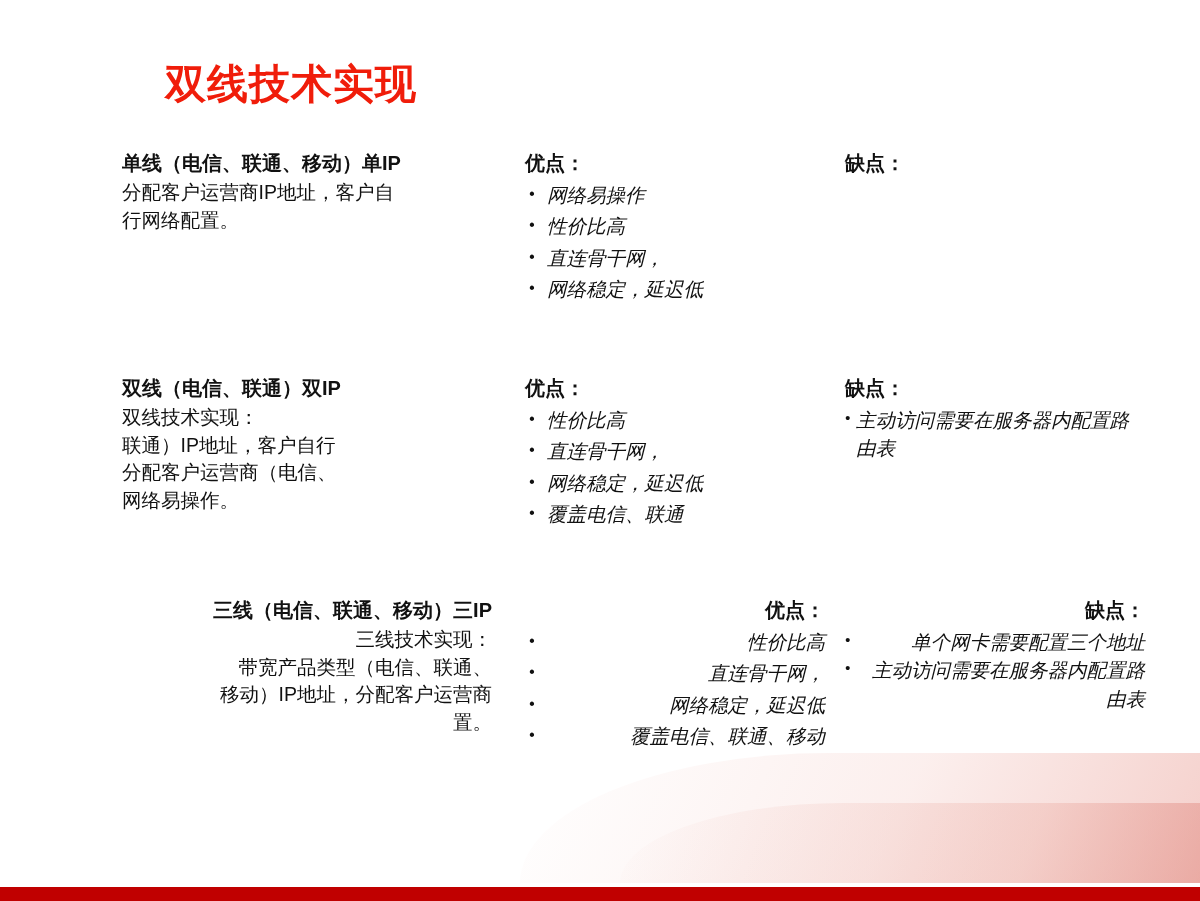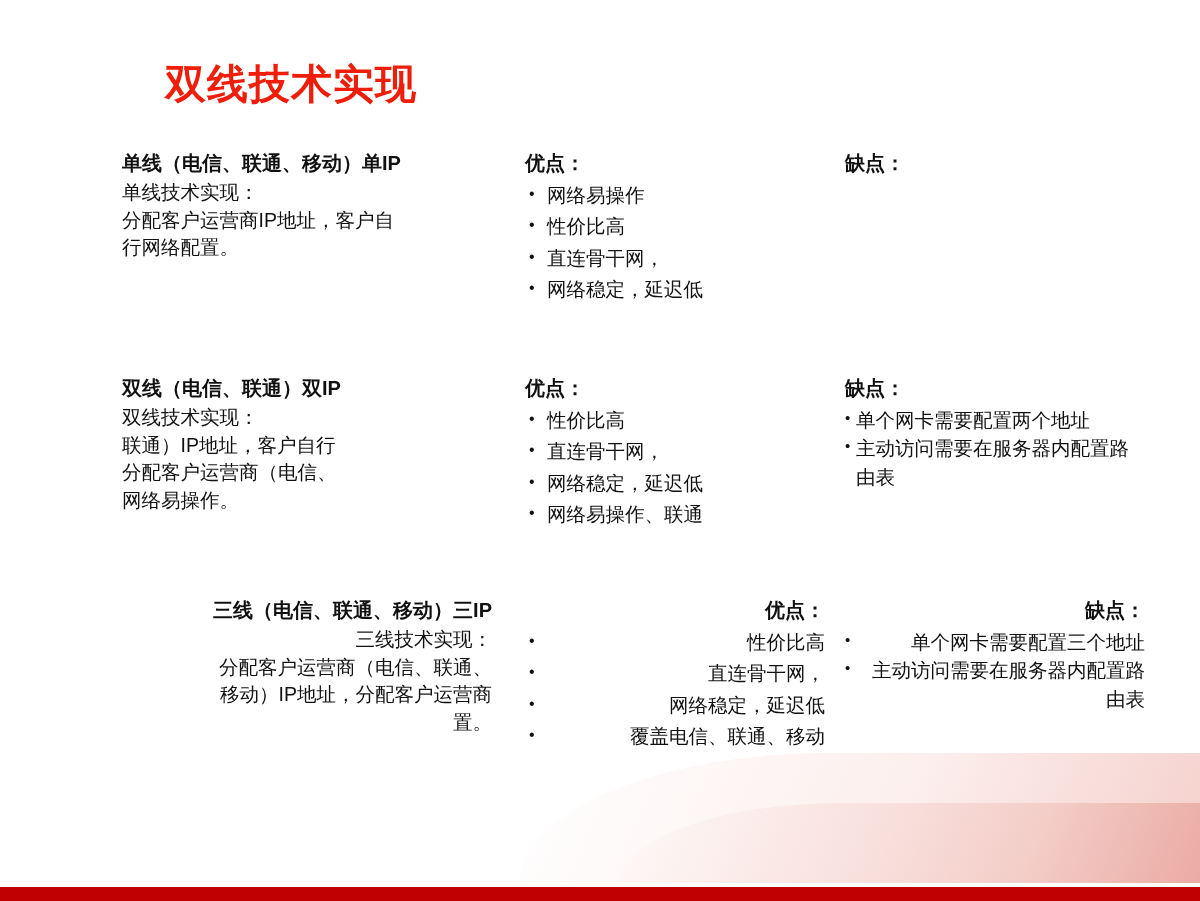--- a/index.html
+++ b/index.html
@@ -73,20 +73,21 @@
   .desc-line {
     font-size: 19.5px;
     line-height: 1.42;
     color: #111111;
   }
 
   ul.bullets {
     list-style: none;
     margin: 4px 0 0 0;
     padding: 0;
+    font-style: italic;
   }
   ul.bullets li {
     position: relative;
     font-size: 19.5px;
     line-height: 1.45;
     padding-left: 22px;
     margin-bottom: 3px;
     color: #111111;
   }
   ul.bullets li::before {
@@ -151,21 +152,20 @@
 
 <div class="slide">
 
   <div class="slide-title">双线技术实现</div>
 
   <div class="content">
 
     <div class="row row-1">
       <div class="col col-desc">
         <div class="block-heading">单线（电信、联通、移动）单IP</div>
-        <div class="desc-line">单线技术实现：</div>
         <div class="desc-line">分配客户运营商IP地址，客户自</div>
         <div class="desc-line">行网络配置。</div>
       </div>
       <div class="col col-pros">
         <div class="block-heading">优点：</div>
         <ul class="bullets">
           <li>网络易操作</li>
           <li>性价比高</li>
           <li>直连骨干网，</li>
           <li>网络稳定，延迟低</li>
@@ -183,37 +183,36 @@
         <div class="desc-line">联通）IP地址，客户自行</div>
         <div class="desc-line">分配客户运营商（电信、</div>
         <div class="desc-line">网络易操作。</div>
       </div>
       <div class="col col-pros">
         <div class="block-heading">优点：</div>
         <ul class="bullets">
           <li>性价比高</li>
           <li>直连骨干网，</li>
           <li>网络稳定，延迟低</li>
-          <li>网络易操作、联通</li>
+          <li>覆盖电信、联通</li>
         </ul>
       </div>
       <div class="col col-cons">
         <div class="block-heading">缺点：</div>
         <ul class="bullets tight">
-          <li>单个网卡需要配置两个地址</li>
           <li>主动访问需要在服务器内配置路由表</li>
         </ul>
       </div>
     </div>
 
     <div class="row row-3">
       <div class="col col-desc">
         <div class="block-heading">三线（电信、联通、移动）三IP</div>
         <div class="desc-line">三线技术实现：</div>
-        <div class="desc-line">分配客户运营商（电信、联通、</div>
+        <div class="desc-line">带宽产品类型（电信、联通、</div>
         <div class="desc-line">移动）IP地址，分配客户运营商</div>
         <div class="desc-line">置。</div>
       </div>
       <div class="col col-pros">
         <div class="block-heading">优点：</div>
         <ul class="bullets">
           <li>性价比高</li>
           <li>直连骨干网，</li>
           <li>网络稳定，延迟低</li>
           <li>覆盖电信、联通、移动</li>

